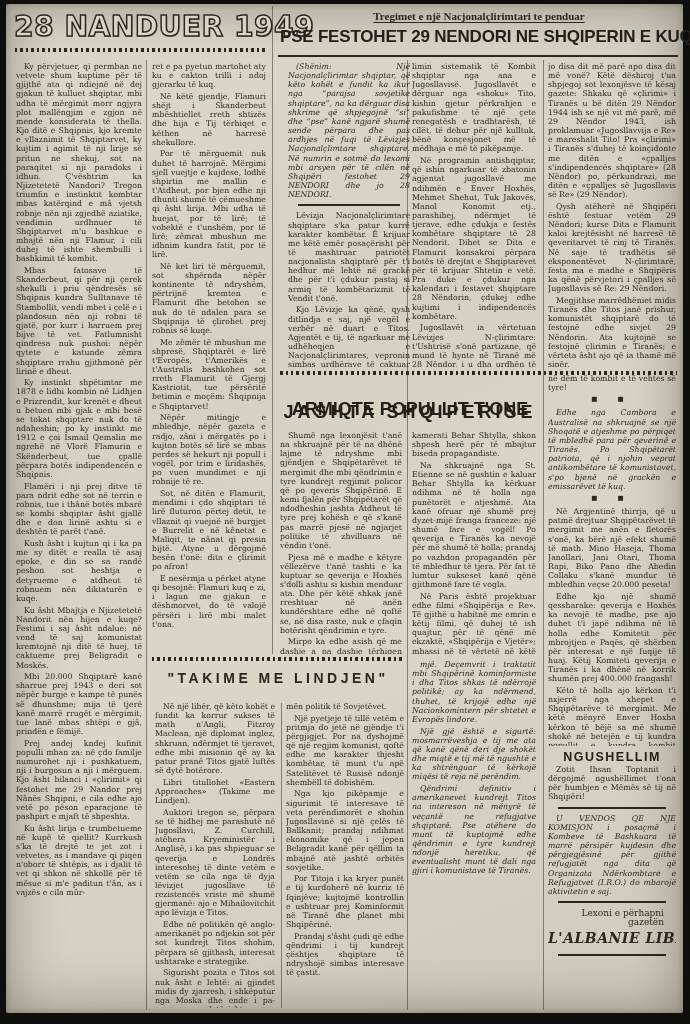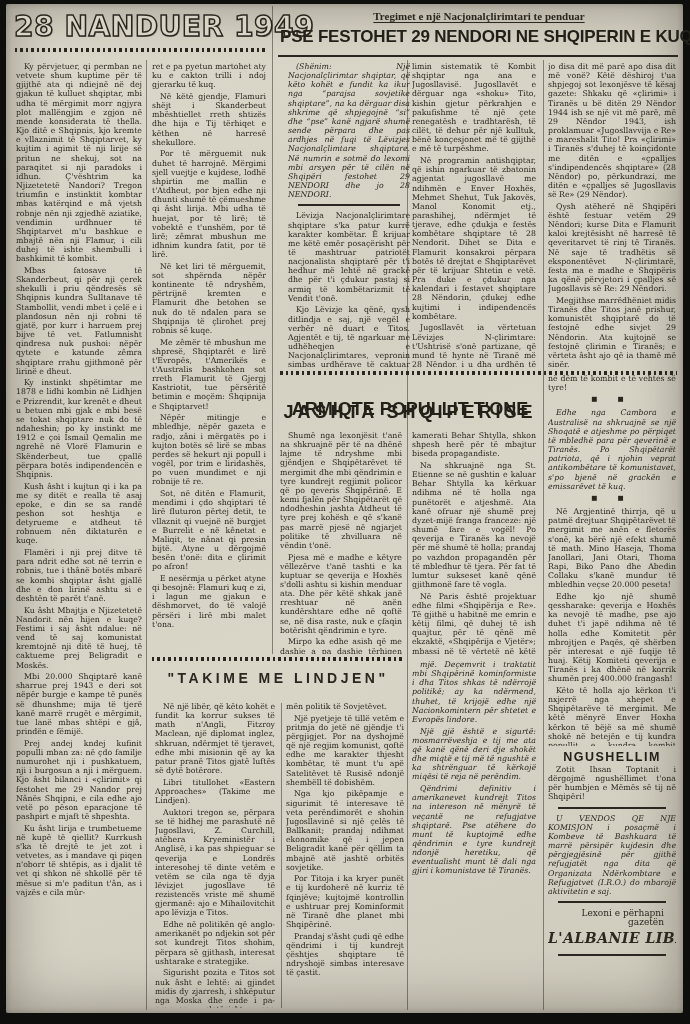--- a/index.html
+++ b/index.html
@@ -59,22 +59,22 @@
   <div class="abs vrule" style="left:146px;top:60px;height:950px;"></div>
   <div class="abs vrule" style="left:272px;top:6px;height:648px;"></div>
   <div class="abs vrule" style="left:407px;top:60px;height:950px;"></div>
   <div class="abs vrule" style="left:543px;top:60px;height:950px;"></div>
   <div class="abs vrule" style="left:281px;top:703px;height:305px;"></div>
 
   <div class="col" style="left:16px;top:62px;width:126px;height:948px;">
       <p>Ky përvjetuer, qi permban ne vetvete shum kuptime për të gjijthë ata qi ndiejnë në dej gjakun të kulluet shqiptar, mbi udha të mërgimit morr ngjyra plot mallëngjim e zgjon në mende konsiderata të thella. Kjo ditë e Shqipnis, kjo kremte e vllaznimit të Shqiptarvet, ky kujtim i agimit të nji lirije së pritun ne shekuj, sot na paraqitet si nji paradoks i idhun. Ç'vështrim ka Njizetetetë Nandori? Tregon triumfin e instinktit kombtar mbas katërqind e mâ vjetsh robnje nën nji zgjedhë aziatike, vendimin urdhnuer të Shqiptarvet m'u bashkue e mbajtë nën nji Flamur, i cili duhej të ishte shembulli i bashkimit të kombit.</p>
       <p>Mbas fatosave të Skanderbeut, qi për nji çerek shekulli i priu qëndresës së Shqipnis kundra Sulltanave të Stambollit, vendi mbet i çelë e i plandosun nën nji robni të gjatë, por kurr i harruem prej bijve të vet. Fatlumnisht qindresa nuk pushoi: nëpër qytete e katunde zêmra shqiptare rrahu gjithmonë për lirinë e dheut.</p>
       <p>Ky instinkt shpëtimtar me 1878 e lidhi kombin në Lidhjen e Prizrendit, kur krenët e dheut u betuen mbi gjak e mbi besë se tokat shqiptare nuk do të ndaheshin; po ky instinkt me 1912 e çoi Ismail Qemalin me ngrehë në Vlorë Flamurin e Skënderbeut, tue çpallë përpara botës indipendencën e Shqipnis.</p>
+      <p>Flamëri i nji prej ditve të para ndrit edhe sot në terrin e robnis, tue i thânë botës mbarë se kombi shqiptar âsht gjallë dhe e don lirinë ashtu si e deshtën të parët t'anë.</p>
       <p>Kush âsht i kujtun qi i ka pa me sy ditët e realla të asaj epoke, e din se sa randë peshon sot heshtja e detyrueme e atdheut të robnuem nën diktaturën e kuqe.</p>
-      <p>Flamëri i nji prej ditve të para ndrit edhe sot në terrin e robnis, tue i thânë botës mbarë se kombi shqiptar âsht gjallë dhe e don lirinë ashtu si e deshtën të parët t'anë.</p>
       <p>Ku âsht Mbajtja e Njizetetetë Nandorit nën hijen e kuqe? Festimi i saj âsht ndalue: në vend të saj komunistat kremtojnë nji ditë të huej, të caktueme prej Beligradit e Moskës.</p>
       <p>Mbi 20.000 Shqiptarë kanë sharrue prej 1943 e deri sot nëpër burgje e kampe të punës së dhunshme; mija të tjerë kanë marrë rrugët e mërgimit, tue lanë mbas shtëpi e gjâ, prindën e fëmijë.</p>
       <p>Prej andej kndej kufinit populli mban za: në çdo familje numurohet nji i pushkatuem, nji i burgosun a nji i mërguem. Kjo âsht bilanci i «çlirimit» qi festohet me 29 Nandor prej Nânës Shqipni, e cila edhe ajo vetë po pëson eparacjone të pashpirt e mjaft të shpeshta.</p>
       <p>Ku âsht lirija e trumbetueme në kupë të qiellit? Kurrkush s'ka të drejtë te jet zot i vetvetes, as i mandave qi piqen n'oborr të shtëpis, as i djalit të vet qi shkon në shkollë për të mësue si m'e paditun t'ân, as i vajzës e cila mûr-</p>
     </div>
   <div class="col" style="left:152px;top:62px;width:114px;height:592px;">
       <p class="p-frag">ret e pa pyetun martohet aty ku e cakton trilli i ndoj gjerarku të kuq.</p>
       <p>Në këtë gjendje, Flamuri shëjt i Skanderbeut mbështiellet rreth shtizës dhe hija e Tij tërhiqet e këthen në harresë shekullore.</p>
       <p>Por të mërguemit nuk duhet të harrojnë. Mërgimi sjell vuejtje e kujdese, lodhë shpirtin me mallin e t'Atdheut, por bjen edhe nji dhunti shumë të çëmueshme qi âsht lirija. Mbi udha të huejat, por të lirë; të vobektë e t'unshëm, por të lirë; zêmrat mbushun me idhnim kundra fatit, por të lirë.</p>
       <p>Në ket liri të mërguemit, sot shpërnda nëpër kontinente të ndryshëm, përtrijnë kremten e Flamurit dhe betohen se nuk do të ndalen para se Shqipnija të çlirohet prej robnis së kuqe.</p>
@@ -84,21 +84,21 @@
       <p>E nesërmja u përket atyne qi besojnë: Flamuri kuq e zi, i lagun me gjakun e dëshmorvet, do të valojë përsëri i lirë mbi malet t'ona.</p>
     </div>
 
   <div class="col" style="left:288px;top:62px;width:122px;height:305px;">
       <p class="p-italic">(Shënim: Një Nacjonalçlirimtar shqiptar, që këto kohët e fundit ka ikur nga “parajsa sovjetike shqiptare”, na ka dërguar disa shkrime që shpjegojnë “si” dhe “pse” kanë ngjarë shumë sende përpara dhe pas ardhjes në fuqi të Lëvizjes Nacjonalçlimtare shqiptare. Në numrin e sotmë do lexomi mbi arsyen për të cilën në Shqipëri festohet 29 NENDORI dhe jo 28 NENDORI.</p>
       <p class="p-rule"></p>
       <p>Lëvizja Nacjonalçlirimtare shqiptare s'ka patur kurrë karakter kombëtar. Ë krijuar me këtë emër posaçërisht për të mashtruar patriotët nacjonalista shqiptarë për t'i hedhur më lehtë në grackë dhe për t'i çdukur pastaj si armiq të kombëtarizmit të Vendit t'onë.</p>
       <p>Kjo Lëvizje ka qënë, qysh ditlindja e saj, një vegël e verbër në duart e Titos. Agjentët e tij, të ngarkuar me udhëheqjen e Nacjonalçlirimtares, vepronin simbas urdhërave të caktuar nga Beligradi. Programi i tyre parashihte asimi-</p>
     </div>
   <div class="col" style="left:412px;top:62px;width:124px;height:305px;">
-      <p class="p-frag">limin sistematik të Kombit shqiptar nga ana e Jugosllavisë. Jugosllavët e dërguar nga «shoku» Tito, kishin gjetur përkrahjen e pakufishme të një çete renegatësh e tradhtarësh, të cilët, të dehur për një kulltuk, bënë konçesjonet më të gjijthë e më të turpëshme.</p>
+      <p class="p-frag">limin sistematik të Kombit shqiptar nga ana e Jugosllavisë. Jugosllavët e dërguar nga «shoku» Tito, kishin gjetur përkrahjen e pakufishme të një çete renegatësh e tradhtarësh, të cilët, të dehur për një kulltuk, bënë konçesjonet më të mëdhaja e më të pikëpamje.</p>
       <p>Në programin antishqiptar, që ishin ngarkuar të zbatonin agjentat jugosllavë me ndihmën e Enver Hoxhës, Mehmet Shehut, Tuk Jakovës, Manol Konomit etj., parashihej, ndërmjet të tjerave, edhe çdukja e festës kombëtare shqiptare të 28 Nendorit. Dihet se Dita e Flamurit konsakroi përpara botës të drejtat e Shqiptarëvet për të krijuar Shtetin e vetë. Pra duke e çdukur nga kalendari i festavet shqiptare 28 Nëndorin, çdukej edhe kujtimi i indipendencës kombëtare.</p>
       <p>Jugosllavët ia vërtetuan Lëvizjes N-çlirimtare: t'Ushtrisë s'onë partizane, që mund të hynte në Tiranë më 28 Nëndor, i u dha urdhën të hyjë më 29 Nëndor 1944!</p>
     </div>
   <div class="col" style="left:548px;top:62px;width:128px;height:305px;">
       <p class="p-frag">jo disa dit më parë apo disa dit më vonë? Këtë dëshiroj t'ua shpjegoj sot lexonjësve të kësaj gazete: Shkaku që «çlirimi» i Tiranës u bë ditën 29 Nëndor 1944 ish se një vit më parë, më 29 Nëndor 1943, ish proklamuar «Jugosllavvija e Re» e mareshalit Tito! Pra «çlirimi» i Tiranës s'duhej të koinçidonte me ditën e «çpalljes s'indipendencës shqiptare» (28 Nëndor) po, përkundrazi, me ditën e «çpalljes së Jugosllavis së Re» (29 Nëndor).</p>
       <p>Qysh atëherë në Shqipëri është festuar vetëm 29 Nëndori; kurse Dita e Flamurit kaloi krejtësisht në harresë të qeveritarvet të rinj të Tiranës. Në saje të tradhëtis së eksponentëvet N-çlirimtarë, festa ma e madhe e Shqipëris ka qënë përvjetori i çpalljes së Jugosllavis së Re: 29 Nëndori.</p>
       <p>Megjithse marrëdhëniet midis Tiranës dhe Titos janë prishur, komunistët shqiptarë do të festojnë edhe sivjet 29 Nëndorin. Ata kujtojnë se festojnë çlirimin e Tiranës; e vërteta âsht ajo që ia thamë më sipër.</p>
     </div>
 
   <div class="abs orn" style="left:280px;top:371px;width:397px;"></div>

